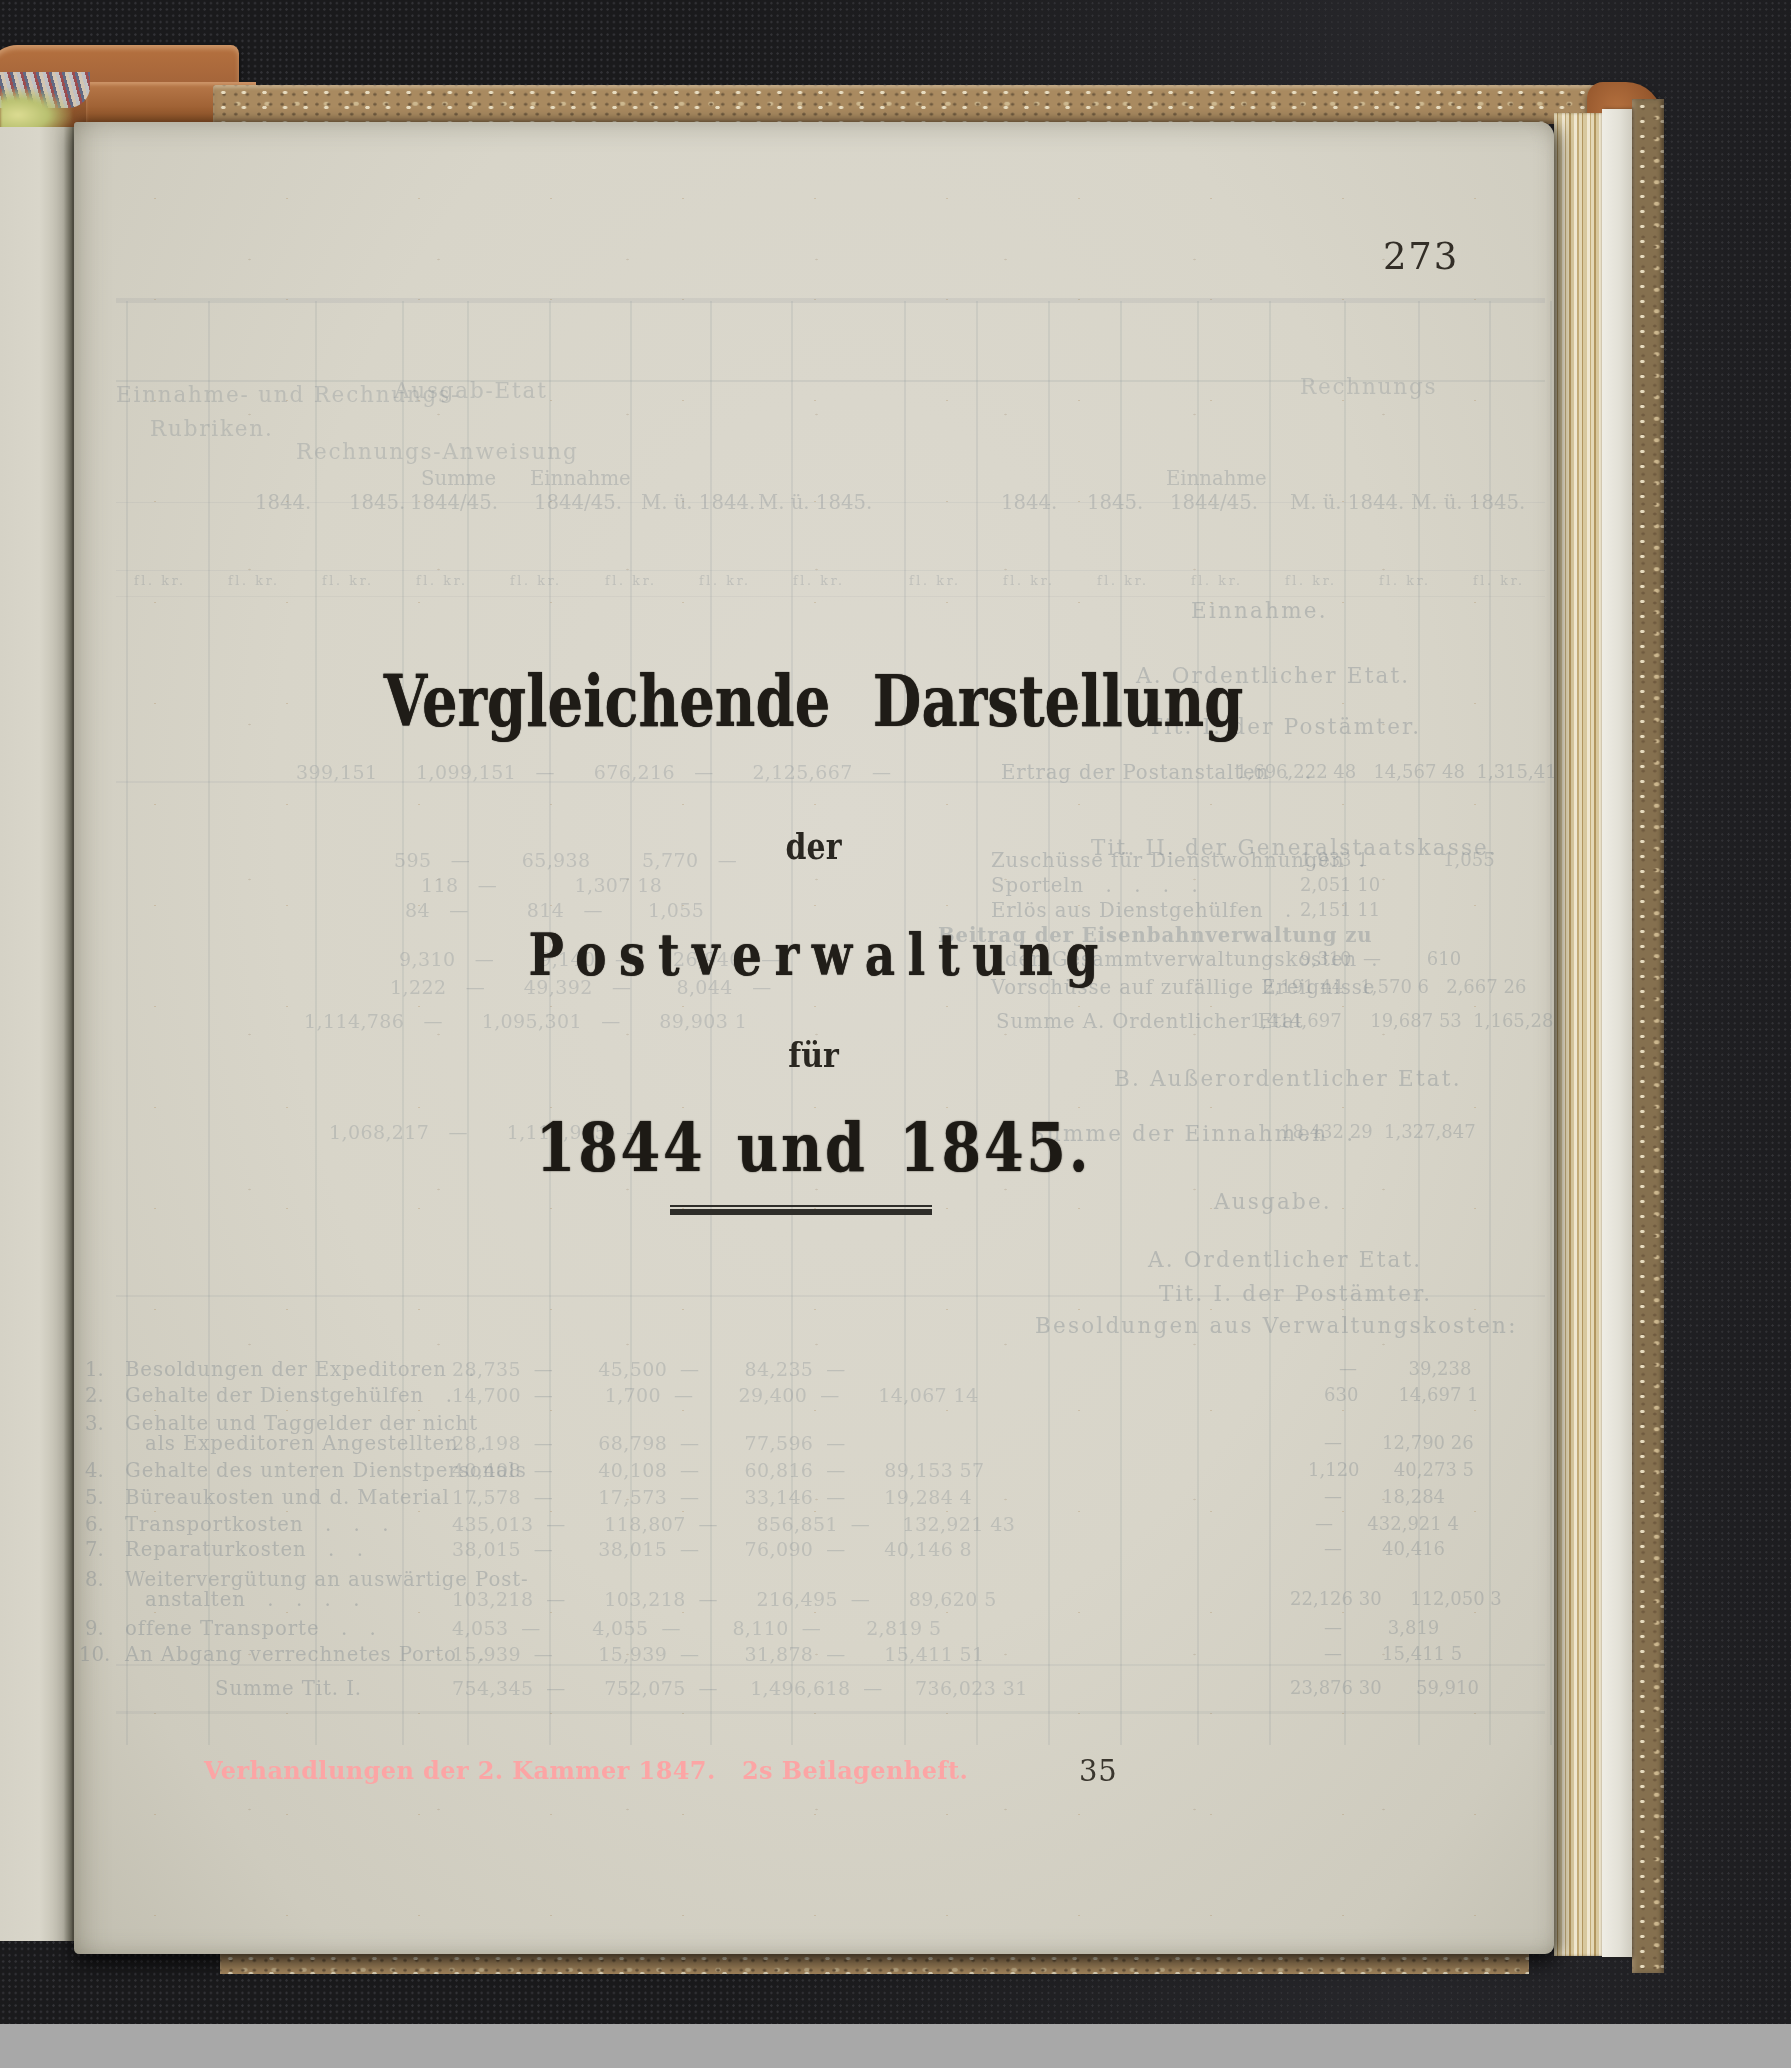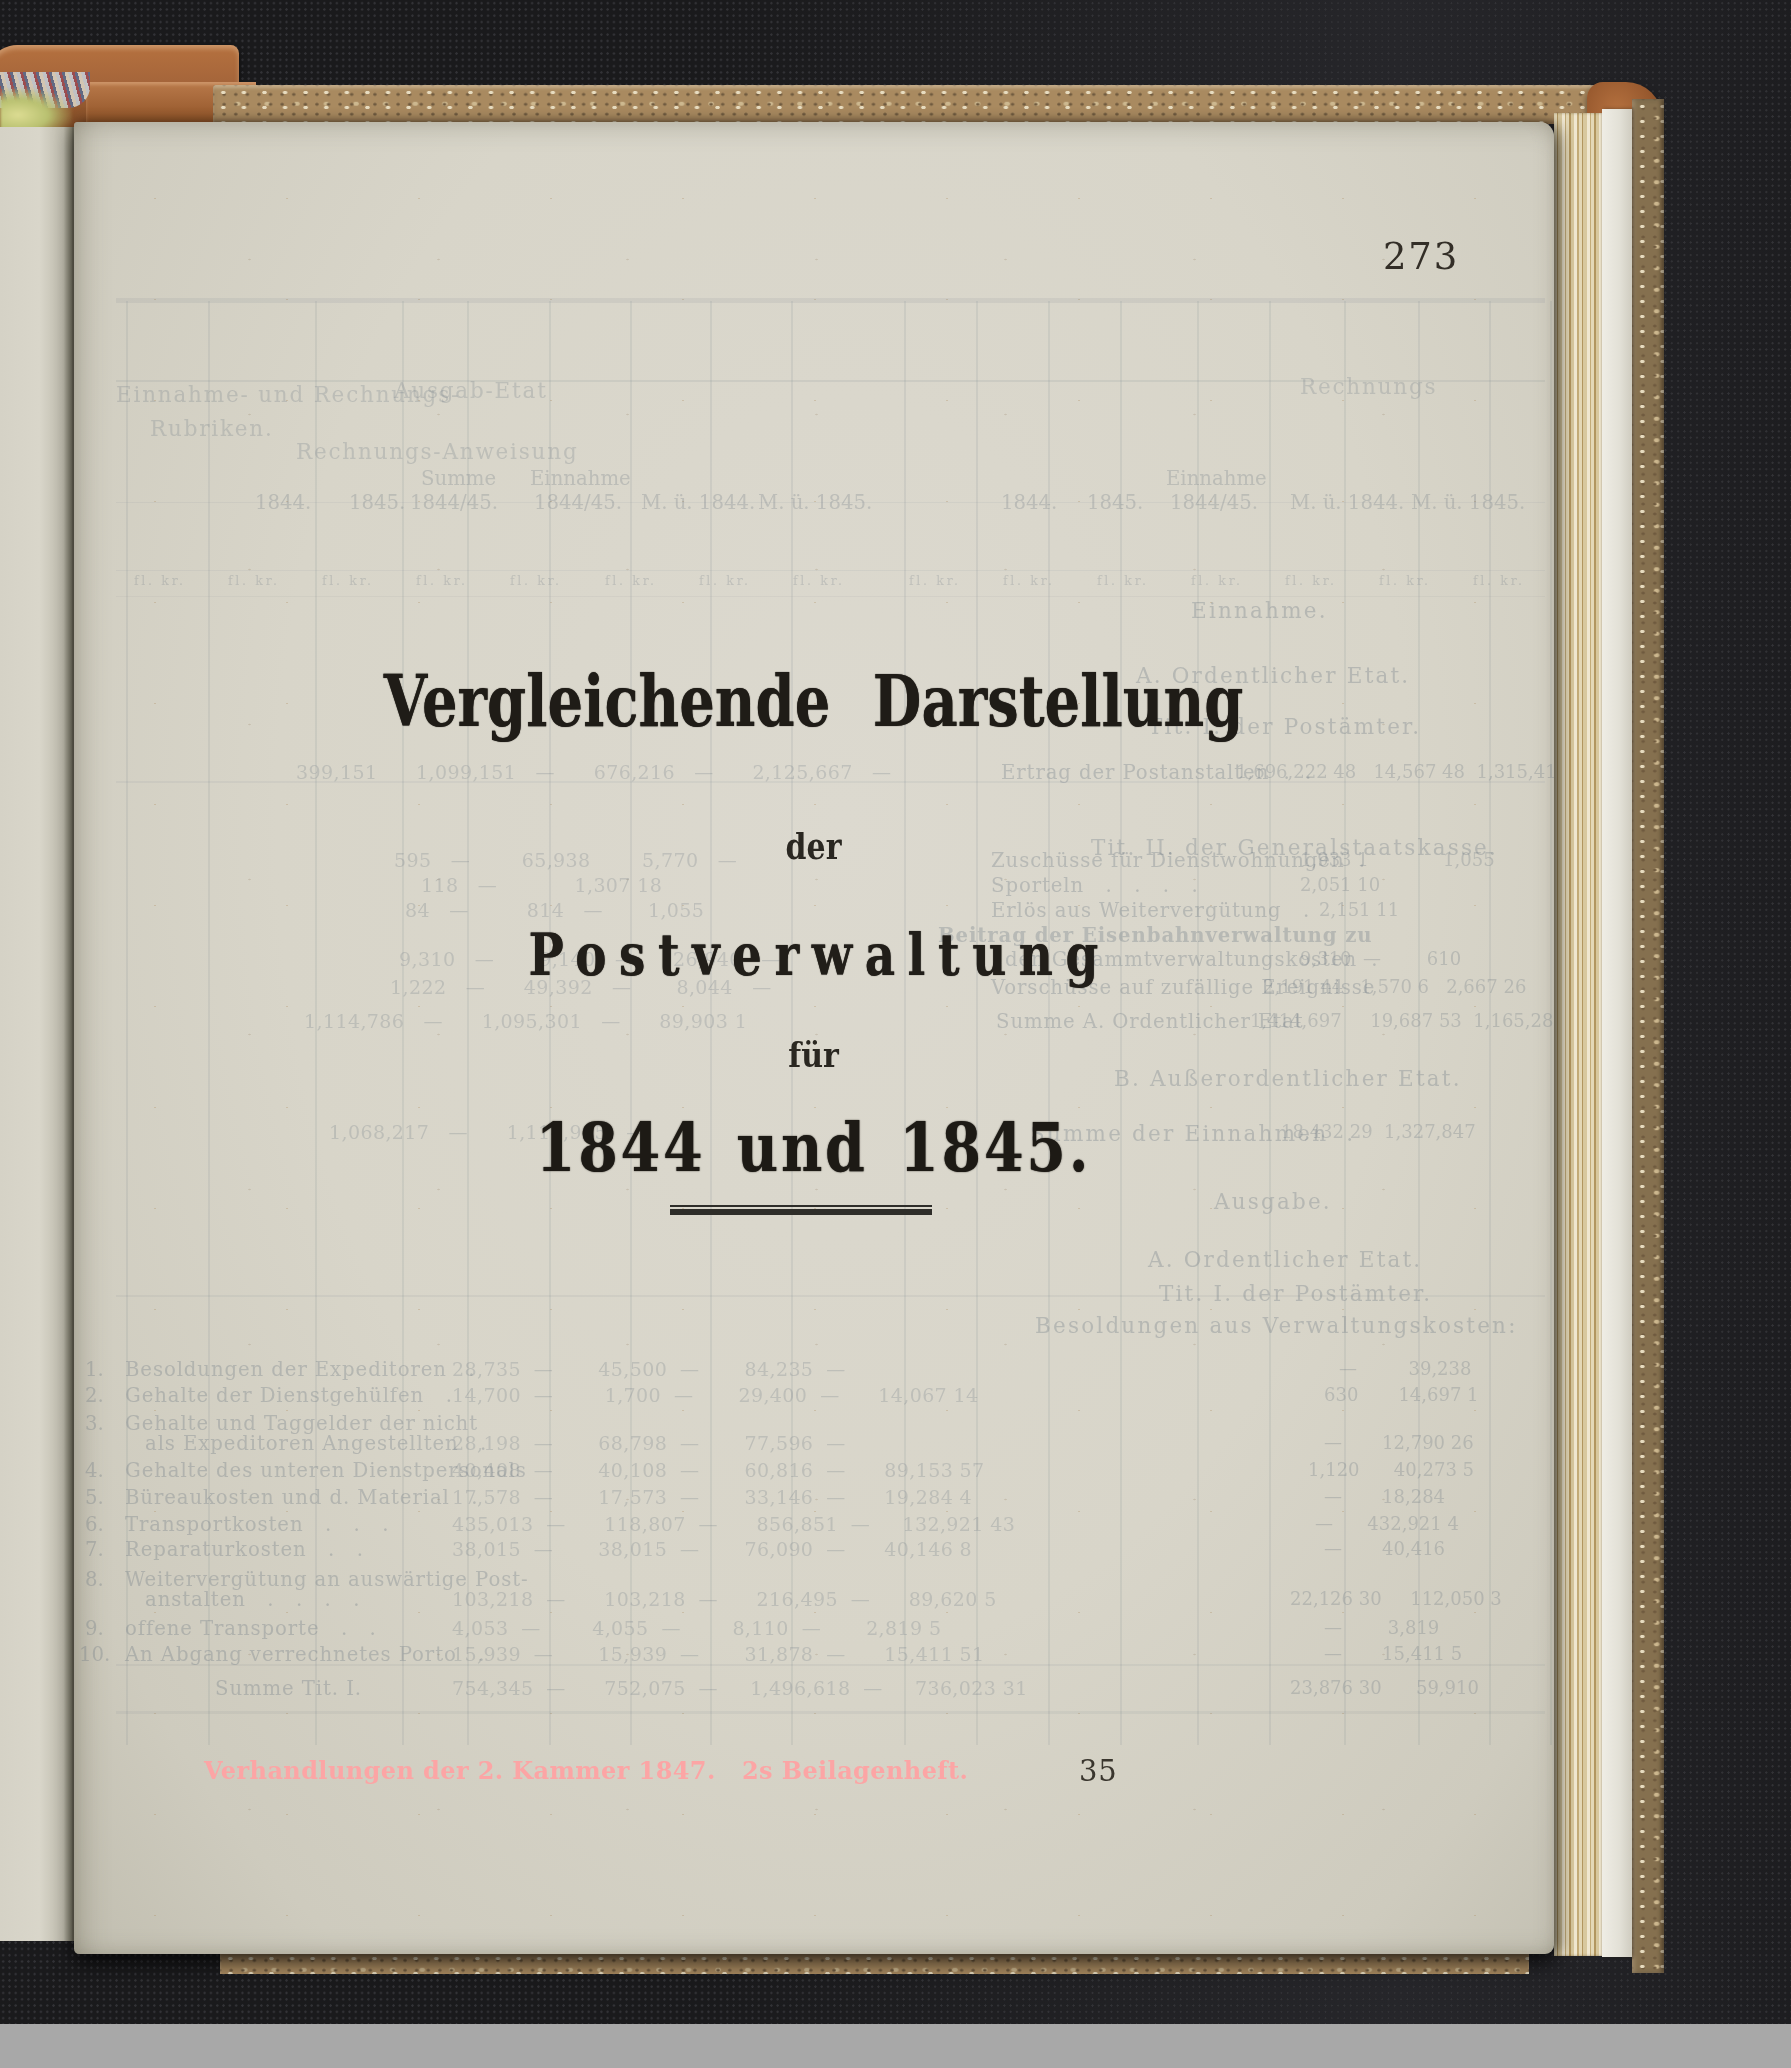--- a/index.html
+++ b/index.html
@@ -203,23 +203,23 @@
     <div class="v-line" style="left: 1035px; top: 1313px;">Besoldungen aus Verwaltungskosten:</div>
     <div class="v-label" style="left: 1001px; top: 761px;">Ertrag der Postanstalten  .  .</div>
     <div class="v-nums" style="left: 296px; top: 761px;">399,151      1,099,151   —      676,216   —      2,125,667   —</div>
     <div class="v-right" style="left: 1236px; top: 761px;">1,696,222 48   14,567 48  1,315,411 17</div>
     <div class="v-label" style="left: 991px; top: 849px;">Zuschüsse für Dienstwohnungen  .</div>
     <div class="v-nums" style="left: 394px; top: 849px;">595   —        65,938        5,770   —</div>
     <div class="v-right" style="left: 1300px; top: 849px;">1,933 1             1,055</div>
     <div class="v-label" style="left: 991px; top: 874px;">Sporteln   .   .   .   .</div>
     <div class="v-nums" style="left: 421px; top: 874px;">118   —            1,307 18</div>
     <div class="v-right" style="left: 1300px; top: 874px;">2,051 10</div>
-    <div class="v-label" style="left: 991px; top: 899px;">Erlös aus Weitervergütung   .</div>
+    <div class="v-label" style="left: 991px; top: 899px;">Erlös aus Dienstgehülfen   .</div>
     <div class="v-nums" style="left: 405px; top: 899px;">84   —         814   —       1,055</div>
-    <div class="v-right" style="left: 1300px; top: 899px; margin-left: 19px;">2,151 11</div>
+    <div class="v-right" style="left: 1300px; top: 899px;">2,151 11</div>
     <div class="v-label" style="left: 938px; top: 924px; font-weight: bold;">Beitrag der Eisenbahnverwaltung zu</div>
     <div class="v-label" style="left: 1005px; top: 948px;">den Gesammtverwaltungskosten  .</div>
     <div class="v-nums" style="left: 399px; top: 948px;">9,310   —       9,140   —      26,940   —</div>
     <div class="v-right" style="left: 1300px; top: 948px;">9,310  —        610</div>
     <div class="v-label" style="left: 991px; top: 976px;">Vorschüsse auf zufällige Ereignisse</div>
     <div class="v-nums" style="left: 390px; top: 976px;">1,222   —      49,392   —       8,044   —</div>
     <div class="v-right" style="left: 1263px; top: 976px;">2,191 44   1,570 6   2,667 26</div>
     <div class="v-label" style="left: 996px; top: 1010px;">Summe A. Ordentlicher Etat</div>
     <div class="v-nums" style="left: 304px; top: 1010px;">1,114,786   —      1,095,301   —      89,903 1</div>
     <div class="v-right" style="left: 1250px; top: 1010px;">1,414,697     19,687 53  1,165,283</div>

